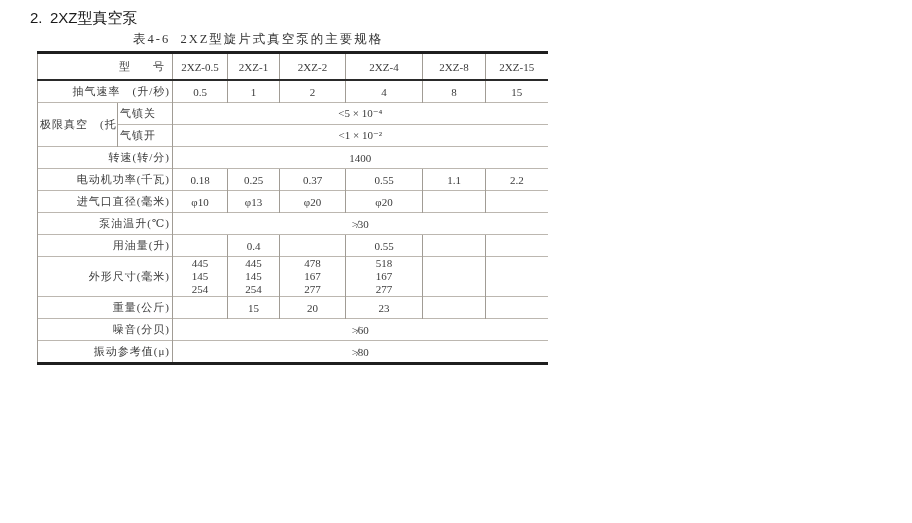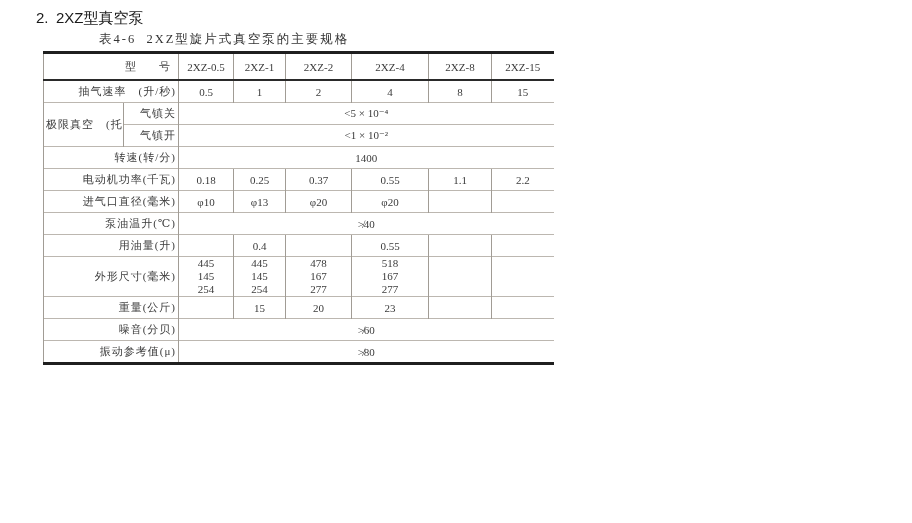--- a/index.html
+++ b/index.html
@@ -2,21 +2,21 @@
 <html><head>
 <meta charset="utf-8">
 <style>
   html, body { margin: 0; padding: 0; background: #ffffff; }
   body {
     width: 912px; height: 523px;
     font-family: "Liberation Sans", "DejaVu Sans", sans-serif;
     color: #1a1a1a;
     overflow: hidden;
   }
-  .doc { padding: 7px 2px 0 8px; }
+  .doc { padding: 7px 2px 0 2px; }
 
   
   .heading {
     font-size: 15px; line-height: 21px;
     text-indent: 28px;
     white-space: pre;
   }
   .para {
     font-size: 15px; line-height: 22.5px;
     text-align: justify;
@@ -32,21 +32,21 @@
   
   .table-block {
     margin: 1px 0 0 35px;
     width: 512px;
     font-family: "Liberation Serif", "DejaVu Serif", serif;
     color: #3b3b3b;
   }
   .caption {
     font-size: 12.5px; line-height: 20px;
     letter-spacing: 2px;
-    margin-left: 56px;
+    margin-left: 96px;
     color: #333;
     white-space: pre;
   }
   table.spec {
     border-collapse: collapse;
     table-layout: fixed;
     width: 510px;
     margin-top: 2px;
     border-top: 3px solid #1f1f1f;
     border-bottom: 3px solid #1f1f1f;
@@ -58,21 +58,21 @@
     font-size: 11px;
     padding: 0 2px;
     height: 21px;
     overflow: hidden;
     white-space: nowrap;
   }
   table.spec tr.header-row td { height: 25px; border-bottom: 2px solid #2a2a2a; border-top: none; }
   td.lbl  { text-align: right; padding-left: 7px; letter-spacing: 1px; }
   td.hdrlbl { text-align: right; letter-spacing: 6px; }
   td.val  { text-align: center; }
-  td.sub  { text-align: right; letter-spacing: 1px; }
+  td.sub  { text-align: left; letter-spacing: 1px; }
   td.spanval { text-align: center; }
   td.noleft { border-left: none; }
   td.dims { text-align: center; line-height: 13px; padding: 3px 2px; white-space: normal; }
   td.dims div { height: 13px; }
 </style>
 </head>
 <body>
 
 <div class="doc">
   <div class="heading">2. 2XZ型真空泵</div>
@@ -135,21 +135,21 @@
             <td class="lbl noleft" colspan="2">进气口直径(毫米)</td>
             <td class="val">φ10</td>
             <td class="val">φ13</td>
             <td class="val">φ20</td>
             <td class="val">φ20</td>
             <td class="val"></td>
             <td class="val"></td>
           </tr>
           <tr>
             <td class="lbl noleft" colspan="2">泵油温升(℃)</td>
-            <td class="spanval" colspan="6">≯40</td>
+            <td class="spanval" colspan="6">≯30</td>
           </tr>
           <tr>
             <td class="lbl noleft" colspan="2">用油量(升)</td>
             <td class="val"></td>
             <td class="val">0.4</td>
             <td class="val"></td>
             <td class="val">0.55</td>
             <td class="val"></td>
             <td class="val"></td>
           </tr>

